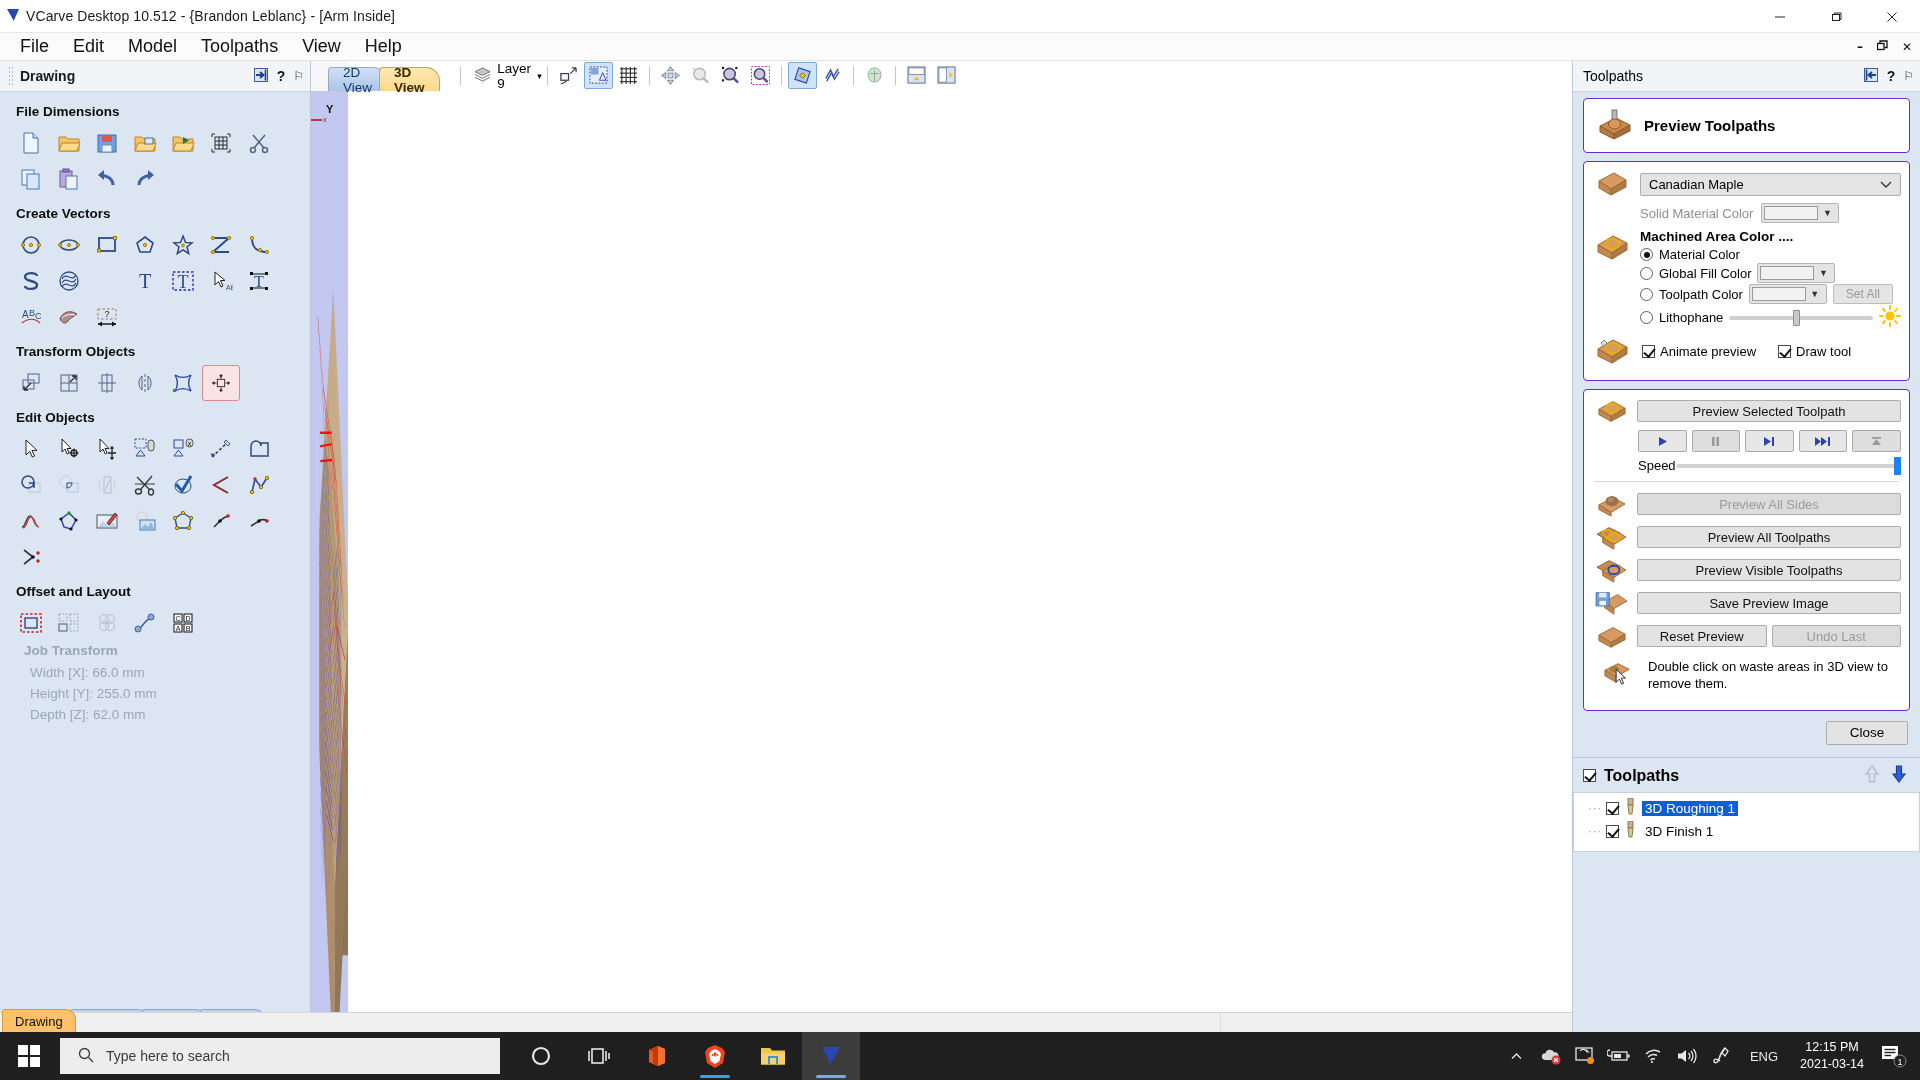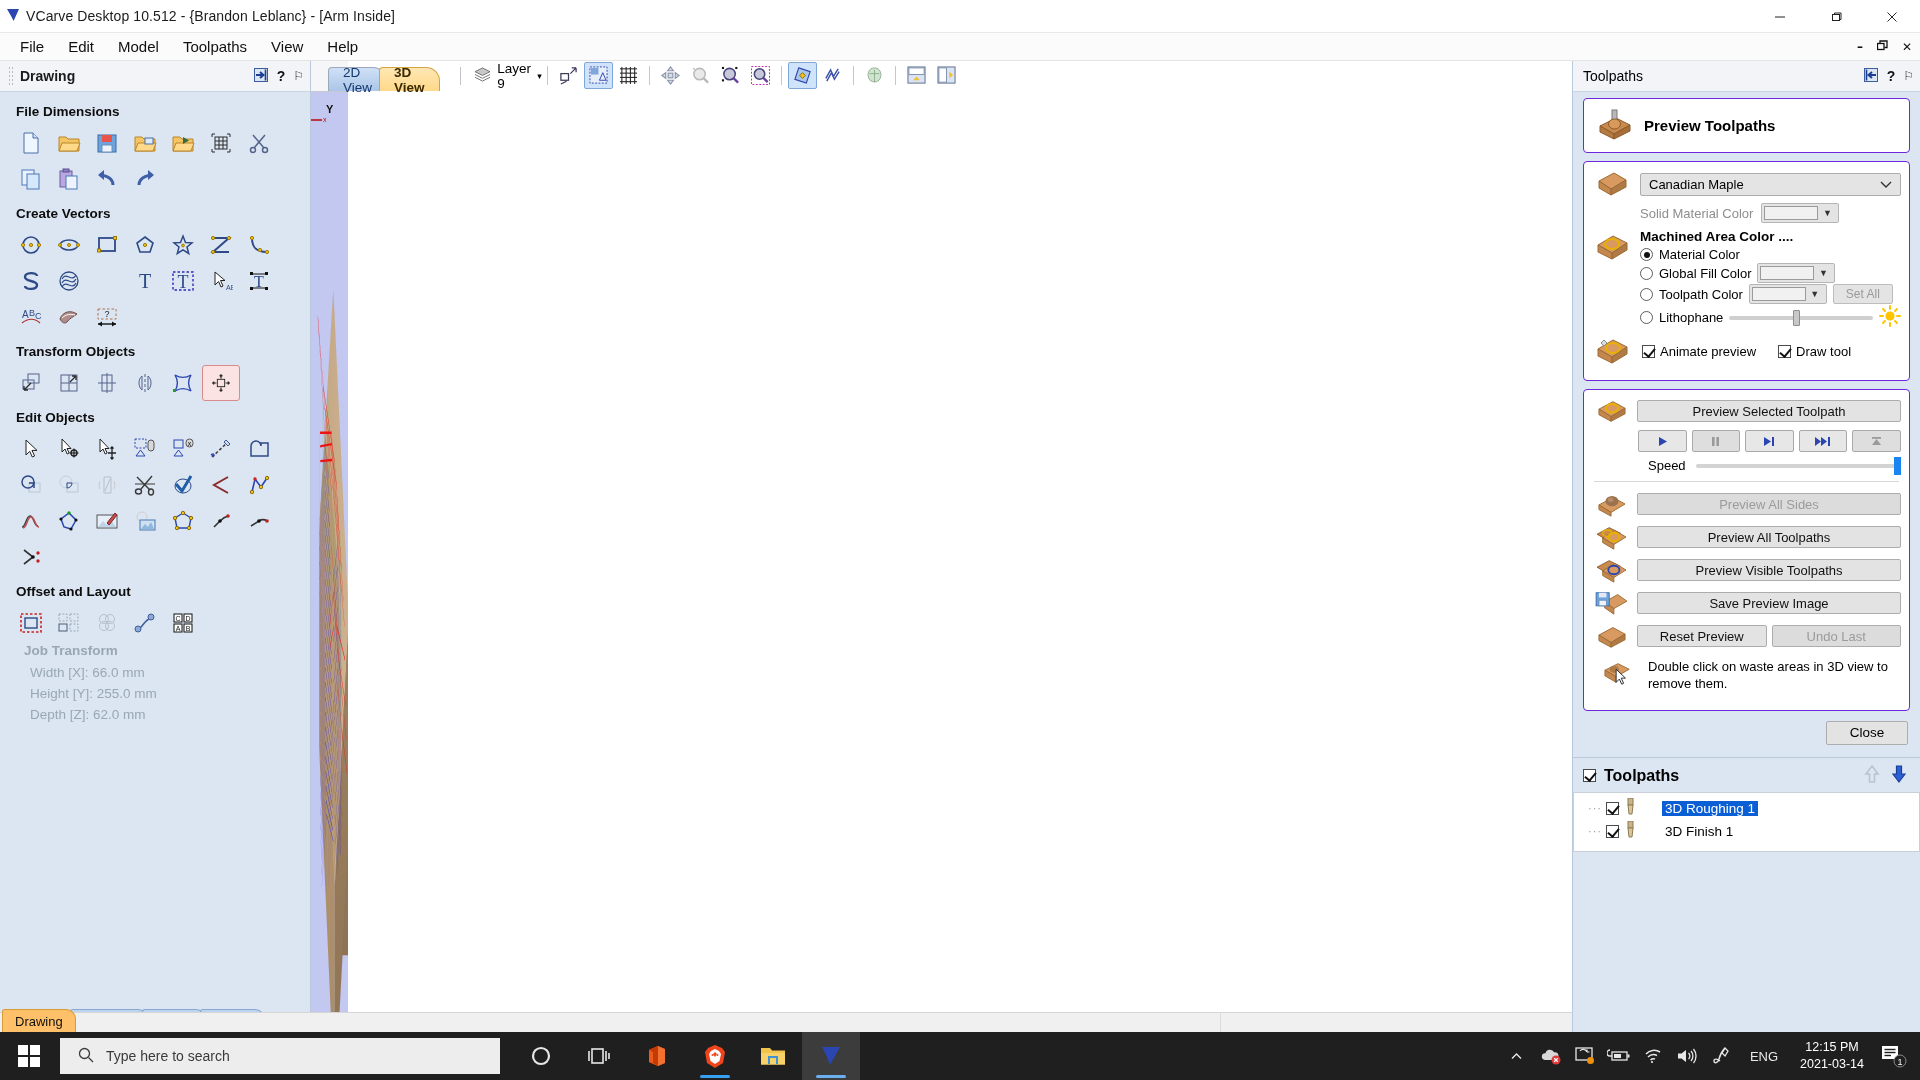--- a/index.html
+++ b/index.html
@@ -23,21 +23,21 @@
   .title-text { font-size:14px; color:#1b1b1b; letter-spacing:.1px; }
   .win-btns { position:absolute; right:0; top:0; height:33px; display:flex; }
   .win-btn { width:56px; height:33px; display:flex; align-items:center; justify-content:center;
              font-size:13px; color:#2b2b2b; }
 
   
   .menubar {
     height:28px; background:#fbfbfb; display:flex; align-items:center; padding-left:8px;
     border-bottom:1px solid #e3e3e3; position:relative;
   }
-  .menu-item { padding:4px 12px; font-size:15px; color:#101010; }
+  .menu-item { padding:4px 12px; font-size:18px; color:#101010; }
   .mdi-btns { position:absolute; right:6px; top:0; height:28px; display:flex; align-items:center; gap:10px;
               font-family:"DejaVu Sans",sans-serif; font-size:12px; color:#111; }
   .mdi-btn { cursor:default; padding:0 2px; font-weight:bold; }
 
   
   .left-panel {
     position:absolute; left:0; top:61px; width:311px; bottom:48px;
     background:#dce6f2; border-right:1px solid #b9c8da;
     display:flex; flex-direction:column;
   }
@@ -174,40 +174,40 @@
     height:22px; background:#e3e3e3; border:1px solid #adadad; border-radius:2px;
     display:flex; align-items:center; justify-content:center; font-size:13px; color:#111;
     flex:1;
   }
   .btn.disabled { color:#9b9b9b; background:#dcdcdc; }
   .btn-row { display:flex; gap:5px; align-items:center; margin-bottom:5px; }
   .trans-btns { display:flex; gap:5px; margin-bottom:6px;}
   .tbtn { flex:1; height:22px; background:#e7e7e7; border:1px solid #a9a9a9; border-radius:2px;
           display:flex; align-items:center; justify-content:center; }
   .tbtn.disabled { background:#dedede; }
-  .speed-row { display:flex; align-items:center; gap:10px; margin-bottom:8px; padding-left:4px;}
+  .speed-row { display:flex; align-items:center; margin-bottom:8px; padding-left:4px;}
   .speed-label { font-size:13px; }
   .speed-track { flex:1; height:4px; background:#d3d3d3; border-radius:2px; position:relative; }
   .speed-thumb { position:absolute; right:0; top:-7px; width:7px; height:18px; background:#1a84f0; }
   .hr { height:1px; background:#d7d7d7; margin:7px 2px 8px 2px; }
   .hint-row { display:flex; gap:10px; align-items:flex-start; padding:4px 6px 8px 6px; }
   .hint-text { font-size:13px; line-height:1.3; }
   .close-row { display:flex; justify-content:flex-end; padding:2px 2px 10px 2px; }
   .close-btn { width:82px; height:24px; background:#e3e3e3; border:1px solid #adadad;
                border-radius:2px; display:flex; align-items:center; justify-content:center; font-size:13.5px;}
 
   
   .tp-section { border-top:1px solid #b9c8da; background:#dce6f2; margin-top:2px; }
   .tp-head { display:flex; align-items:center; gap:8px; padding:9px 10px 7px 10px; position:relative;}
   .tp-head-title { font-weight:bold; font-size:16px; }
   .tp-arrows { position:absolute; right:10px; display:flex; gap:5px; align-items:center;}
   .tp-list { background:#fff; border:1px solid #c9d0d9; margin:0 0 0 0; padding:4px 0 0 0; min-height:60px;}
   .tp-item { display:flex; align-items:center; gap:6px; padding:1px 0 1px 14px; font-size:13.5px; }
   .tp-dots { color:#9a9a9a; font-size:11px; letter-spacing:1px; width:12px;}
-  .tp-name { padding:0 3px;margin-left:20px; }
+  .tp-name { padding:0 3px; }
   .tp-name.sel { background:#0a5fd4; color:#fff; }
 
   
   .taskbar {
     position:absolute; left:0; bottom:0; width:1920px; height:48px; background:#1f1f1f;
     display:flex; align-items:center;
   }
   .tb-start { width:58px; height:48px; display:flex; align-items:center; justify-content:center; }
   .tb-search {
     width:440px; height:36px; background:#ededed; display:flex; align-items:center; gap:12px;

